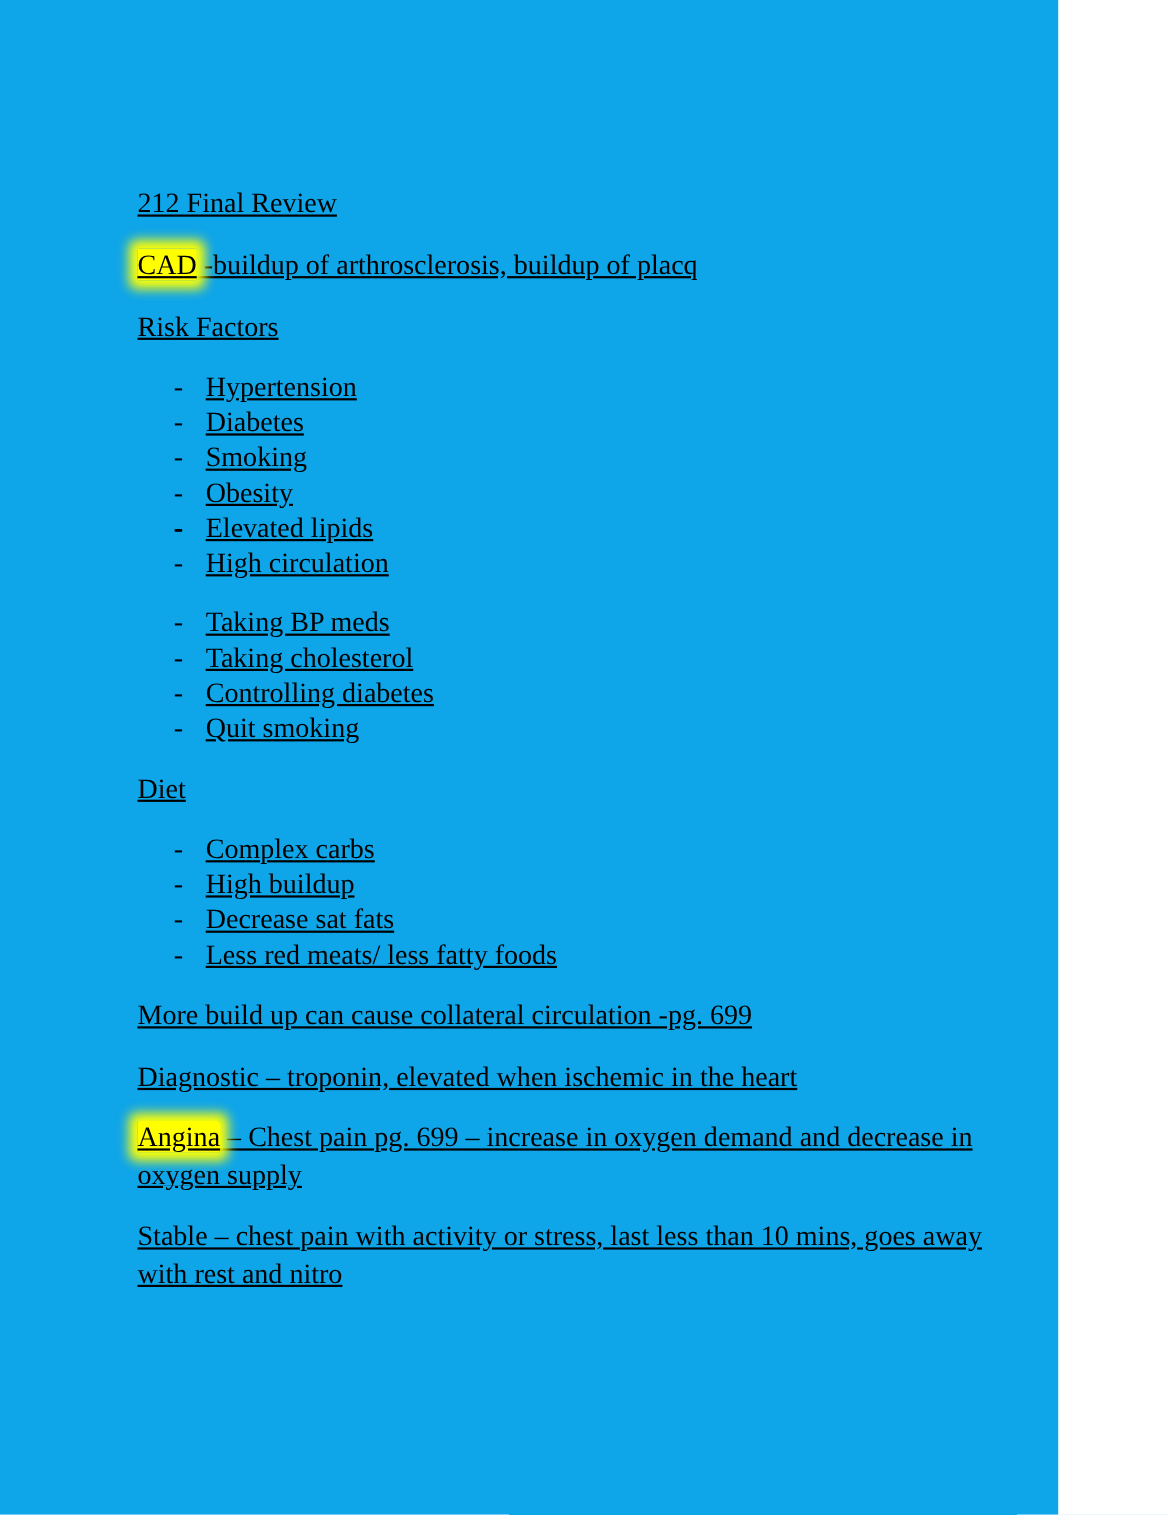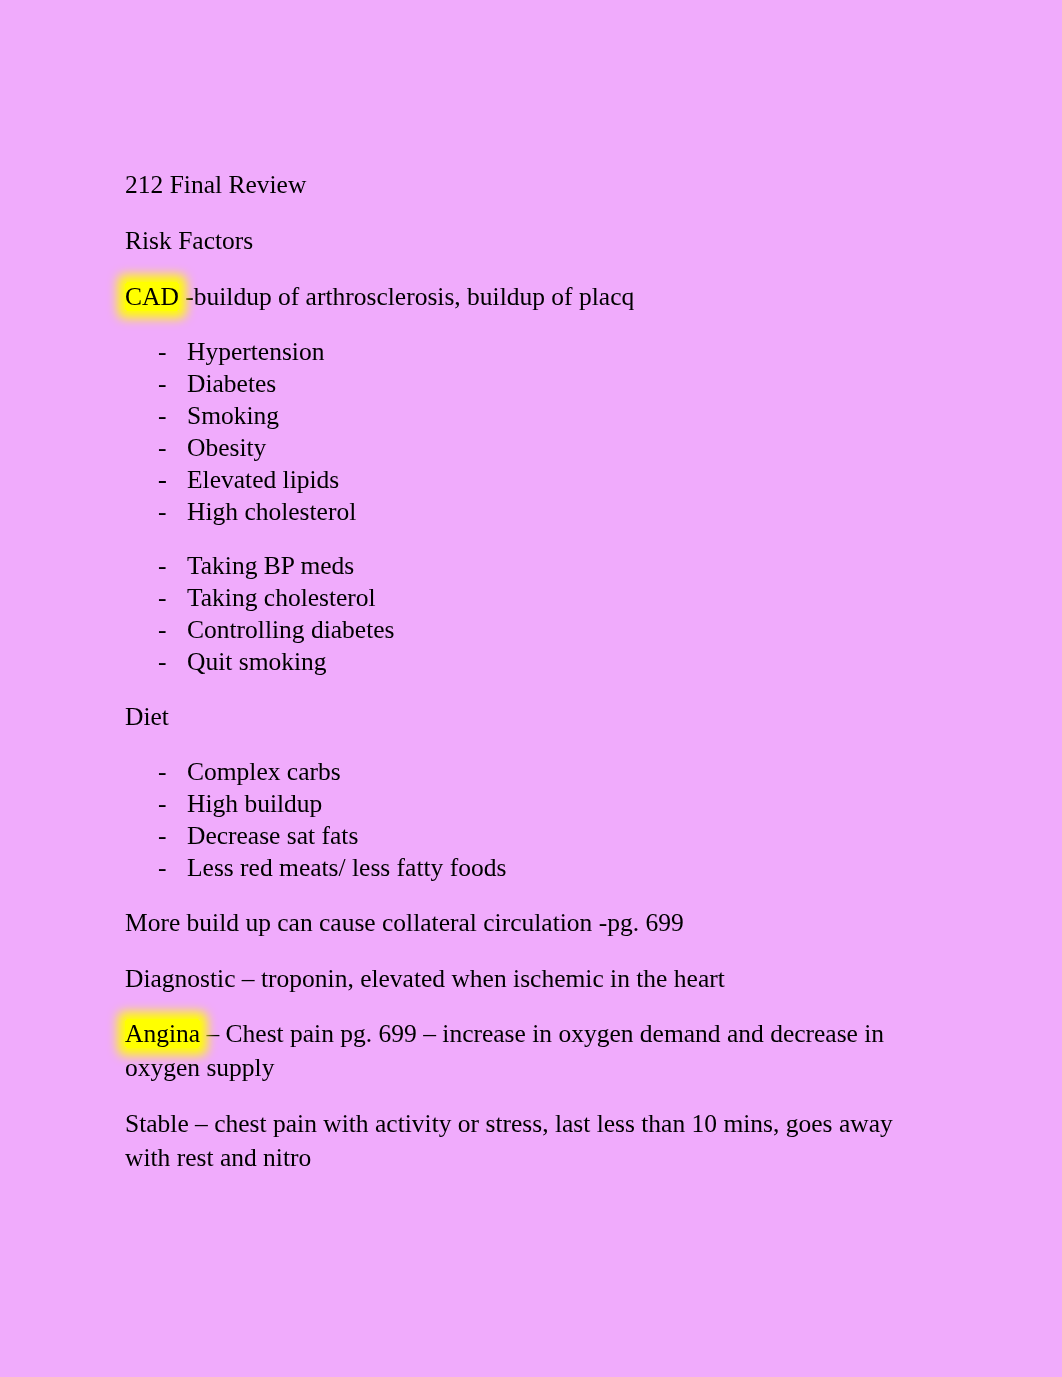--- a/index.html
+++ b/index.html
@@ -9,25 +9,26 @@
   }
   body {
     width: 1062px;
     height: 1377px;
     font-family: "Liberation Serif", "DejaVu Serif", serif;
     color: #000000;
     overflow: hidden;
   }
   .page {
     position: relative;
-    width: 1062px;
+    width: 962px;
     height: 1377px;
-    background: #f0abfc;
+    background: #0ea5e9;
     box-sizing: border-box;
     padding: 168px 120px 0 125px;
+    text-decoration: underline;
   }
   .doc-body {
     width: 810px;
     font-size: 25.5px;
     line-height: 1.33;
   }
   p.para {
     margin: 0 0 22px 0;
     font-size: 25.5px;
     line-height: 1.33;
@@ -62,33 +63,33 @@
   }
 </style>
 </head>
 <body>
 
 <div class="page">
   <div class="doc-body">
 
     <p class="para">212 Final Review</p>
 
+    <p class="para"><span class="hl-wrap"><span class="hl">CAD</span></span><span> -buildup of arthrosclerosis, buildup of placq</span></p>
+
     <p class="para">Risk Factors</p>
-
-    <p class="para"><span class="hl-wrap"><span class="hl">CAD</span></span><span> -buildup of arthrosclerosis, buildup of placq</span></p>
 
     <ul class="dash-list">
       <li><span class="dash">-</span><span>Hypertension</span></li>
       <li><span class="dash">-</span><span>Diabetes</span></li>
       <li><span class="dash">-</span><span>Smoking</span></li>
       <li><span class="dash">-</span><span>Obesity</span></li>
       <li><span class="dash">-</span></li>
       <li><span class="dash">-</span></li>
       <li><span class="dash">-</span><span>Elevated lipids</span></li>
-      <li><span class="dash">-</span><span>High cholesterol</span></li>
+      <li><span class="dash">-</span><span>High circulation</span></li>
     </ul>
 
 
     <ul class="dash-list">
       <li><span class="dash">-</span><span>Taking BP meds</span></li>
       <li><span class="dash">-</span><span>Taking cholesterol</span></li>
       <li><span class="dash">-</span><span>Controlling diabetes</span></li>
       <li><span class="dash">-</span><span>Quit smoking</span></li>
     </ul>
 

